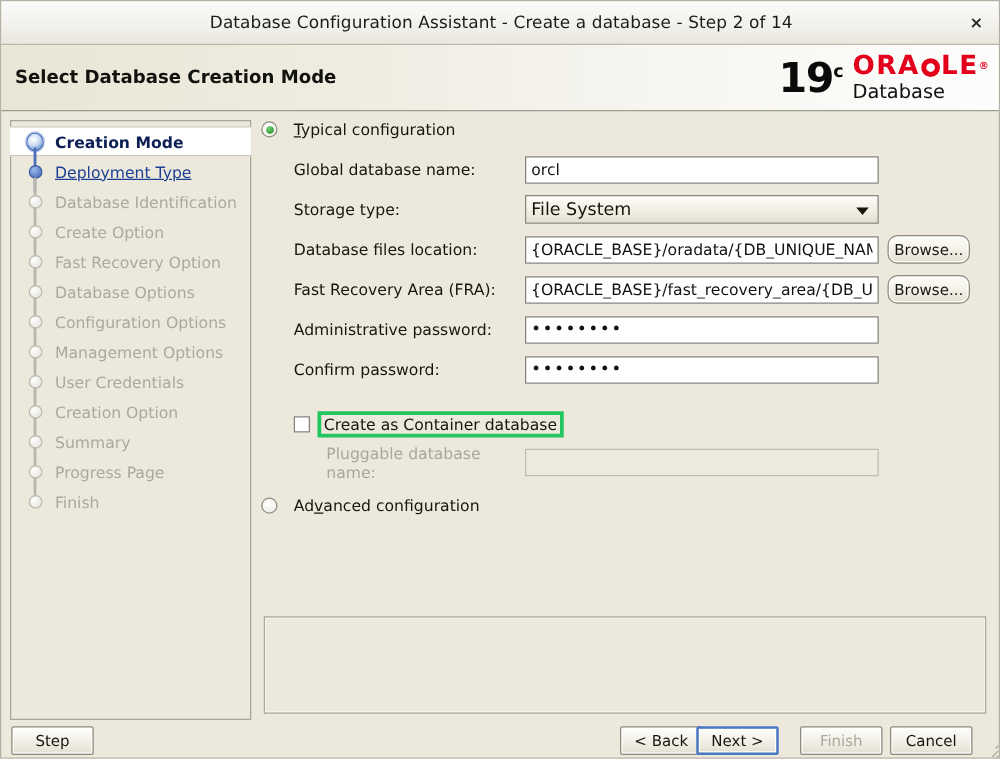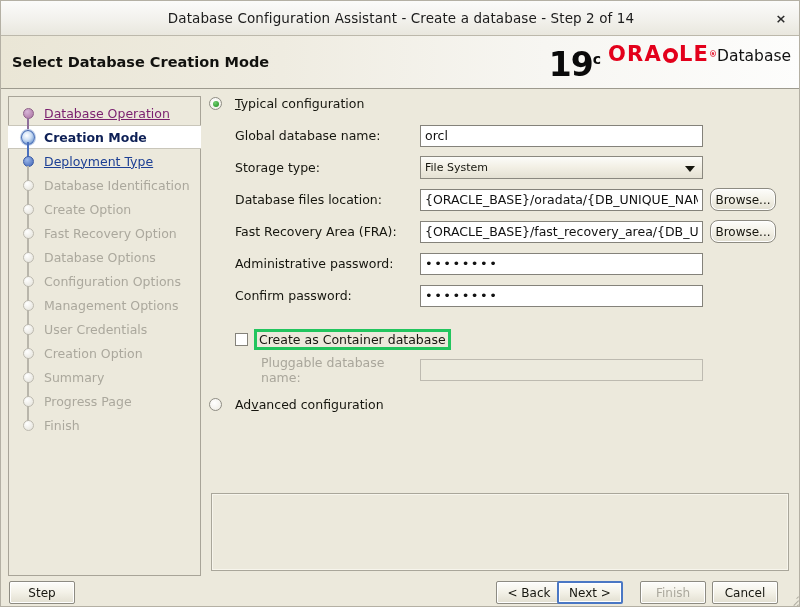--- a/index.html
+++ b/index.html
@@ -48,21 +48,21 @@
   }
   .logo {
     position: absolute; right: 10px; top: 50%; transform: translateY(-50%);
     display: flex; align-items: flex-start; gap: 7px;
   }
   .logo-19 {
     font-size: 33px; font-weight: bold; color: #0a0a0a; line-height: 30px;
     letter-spacing: -1px; font-family: "DejaVu Sans", sans-serif;
   }
   .logo-19 sup { font-size: 14px; font-weight: bold; vertical-align: super; letter-spacing: 0; }
-  .logo-right { display: flex; align-items: flex-start; padding-top: 1px; }
+  .logo-right { display: flex; flex-direction: column; align-items: flex-start; padding-top: 1px; }
   .logo-oracle {
     font-size: 21px; font-weight: bold; color: #e3001b; line-height: 19px;
     letter-spacing: 1.2px; font-family: "DejaVu Sans", sans-serif;
     display: flex; align-items: center;
   }
   .logo-oracle .oc {
     display: inline-block; width: 15px; height: 15px;
     border: 4px solid #e3001b; border-radius: 8px;
     margin: 0 1px; position: relative; top: 1px;
   }
@@ -147,21 +147,21 @@
     font-family: "DejaVu Sans", sans-serif; font-size: 12.5px; color: #111;
     padding: 0 4px; outline: none; line-height: 20px;
   }
   .fakeinput.disabled { background: #eceadd; border: 1px solid #bdbab0; }
   .pw { letter-spacing: 1.5px; font-size: 13px; }
 
   select.combo, .combo {
     width: 283px; height: 23px; box-sizing: border-box;
     border: 1px solid #8a887f;
     background: linear-gradient(to bottom, #fcfcf9 0%, #f2efe4 50%, #e4e1d3 100%);
-    font-family: "DejaVu Sans", sans-serif; font-size: 11px; color: #16160f;
+    font-family: "DejaVu Sans", sans-serif; font-size: 14px; color: #16160f;
     padding: 0 4px; position: relative; display: flex; align-items: center;
   }
   .combo .arrow {
     position: absolute; right: 7px; top: 50%; margin-top: -2px;
     width: 0; height: 0; border-left: 5px solid transparent;
     border-right: 5px solid transparent; border-top: 6px solid #17170f;
   }
   .combo.wide { width: 356px; }
 
   .browse {
@@ -232,26 +232,20 @@
             <span class="oc"></span>
             <span>LE</span>
             <span class="reg">®</span>
         </div>
         <div class="logo-db">Database</div>
       </div>
     </div>
   </div>
 
   <div class="sidebar">
-    <div class="nav-item visited">
-      <span class="node">
-          <span class="dot visited"></span>
-        </span>
-      <span class="nav-label">Database Operation</span>
-    </div>
     <div class="nav-item current">
       <span class="node">
           <span class="dot current"></span>
         </span>
       <span class="nav-label">Creation Mode</span>
     </div>
     <div class="nav-item next">
       <span class="node">
           <span class="dot next"></span>
         </span>

